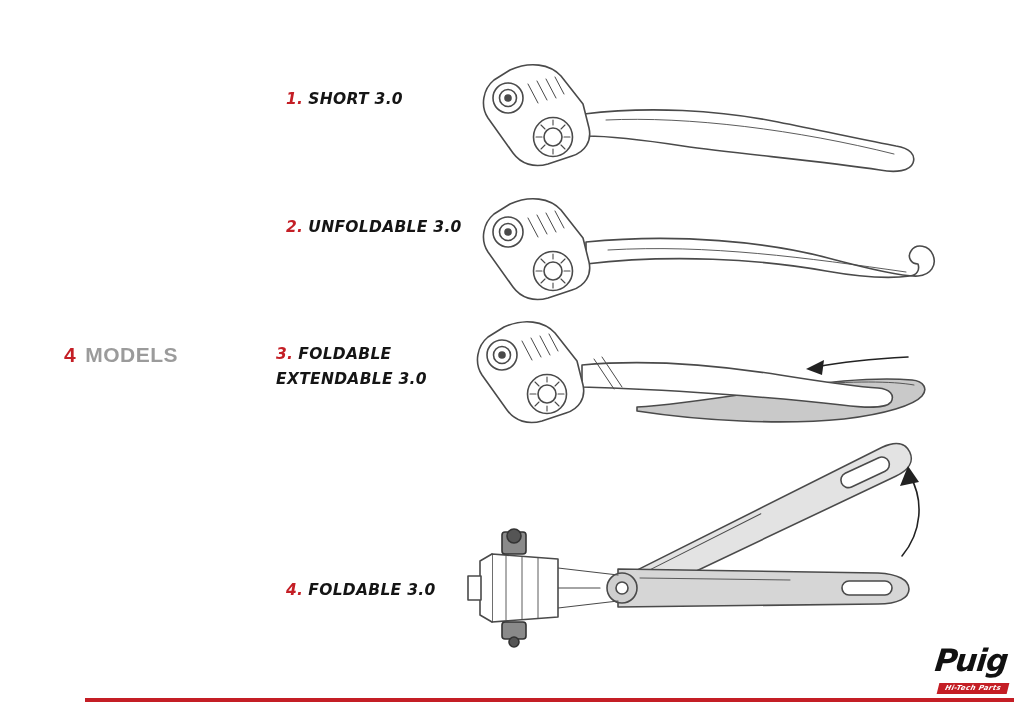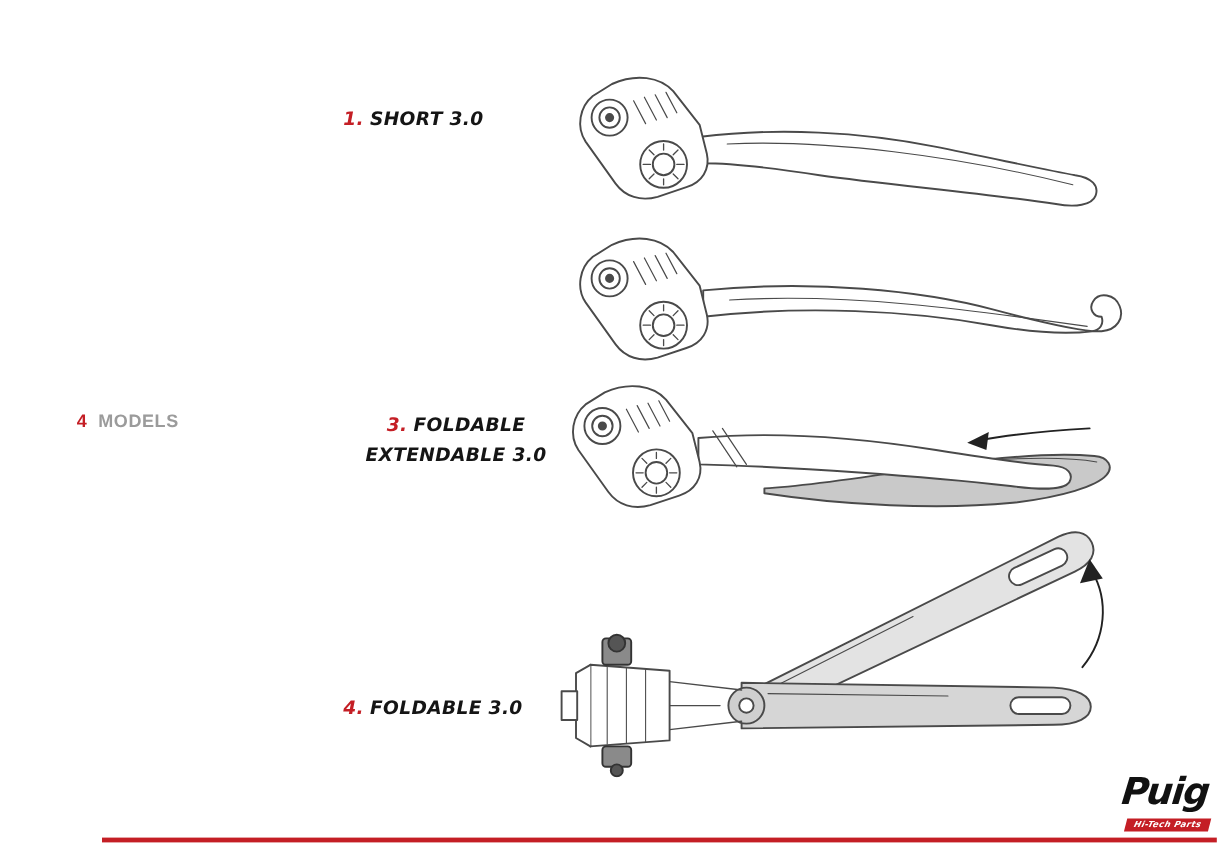--- a/index.html
+++ b/index.html
@@ -1,33 +1,33 @@
 <!DOCTYPE html>
 <html><head>
 <meta charset="utf-8">
 <style>
   * { margin:0; padding:0; box-sizing:border-box; }
   html,body { background:#ffffff; }
   .page {
     position:relative; width:1024px; height:715px; background:#fff;
     overflow:hidden; font-family:"Liberation Sans", sans-serif;
   }
-  .heading { position:absolute; left:64px; top:343px; font-size:15px; font-weight:bold; letter-spacing:.5px; }
+  .heading { position:absolute; left:64px; top:343px; font-size:21px; font-weight:bold; letter-spacing:.5px; }
   .heading .count { color:#c41e25; }
   .heading .word  { color:#9b9b9b; margin-left:9px; }
 
   .model-label {
     position:absolute; font-family:"DejaVu Sans", sans-serif;
     font-style:italic; font-weight:bold; font-size:15.5px; color:#151515;
     white-space:nowrap; letter-spacing:.3px;
   }
   .model-label .num { color:#c41e25; padding-right:5px; }
   #label-1 { left:286px; top:90px; }
   #label-2 { left:286px; top:218px; }
-  #label-3 { left:276px; top:342px; white-space:normal; width:208px; text-align:center; line-height:1.6; }
+  #label-3 { left:276px; top:342px; white-space:normal; width:208px; text-align:left; line-height:1.6; }
   #label-4 { left:286px; top:581px;font-style:italic; }
 
   .illus { position:absolute; }
   #lever-1 { left:468px; top:58px; }
   #lever-2 { left:468px; top:192px; }
   #lever-3 { left:462px; top:315px; }
   #lever-4 { left:450px; top:428px; }
 
   .brand { position:absolute; right:16px; top:645px; text-align:right; }
   .brand-name {
@@ -50,20 +50,23 @@
 <body>
 
 <div class="page">
 
   <div class="heading">
     <span class="count">4</span><span class="word">MODELS</span>
   </div>
 
   <div class="model-label" id="label-1">
     <span class="num">1.</span><span>SHORT 3.0</span>
+  </div>
+  <div class="model-label" id="label-2">
+    <span class="num">2.</span><span>UNFOLDABLE 3.0</span>
   </div>
   <div class="model-label" id="label-3">
     <span class="num">3.</span><span>FOLDABLE EXTENDABLE 3.0</span>
   </div>
   <div class="model-label" id="label-4">
     <span class="num">4.</span><span>FOLDABLE 3.0</span>
   </div>
 
   <div class="illus" id="lever-1">
     <svg viewBox="0 0 470 125" width="470" height="125">

